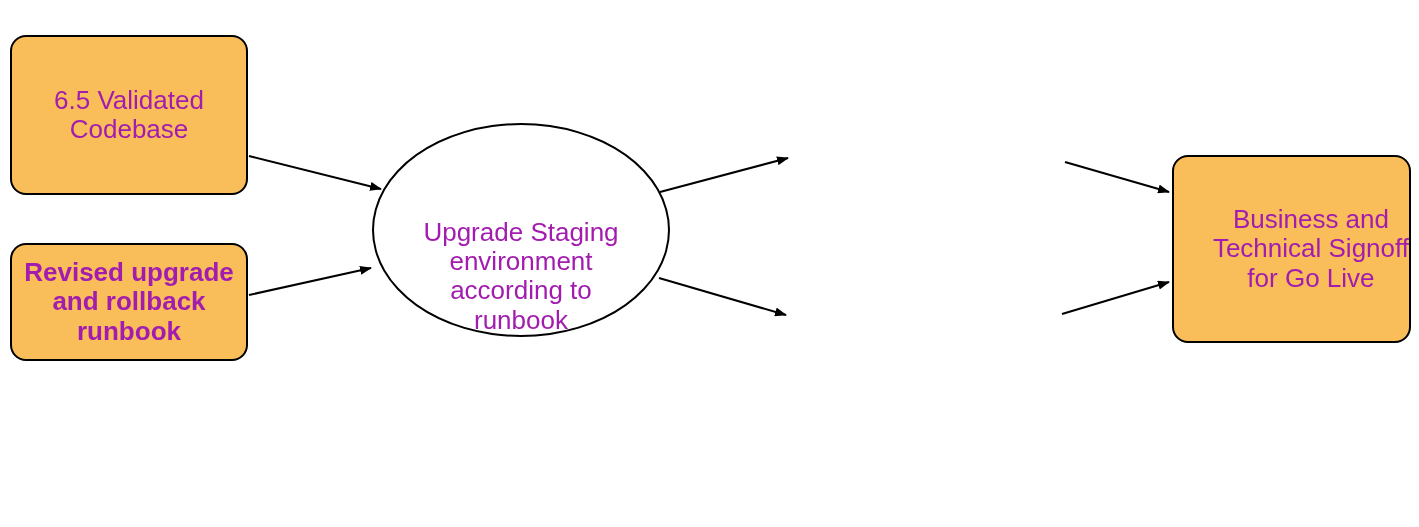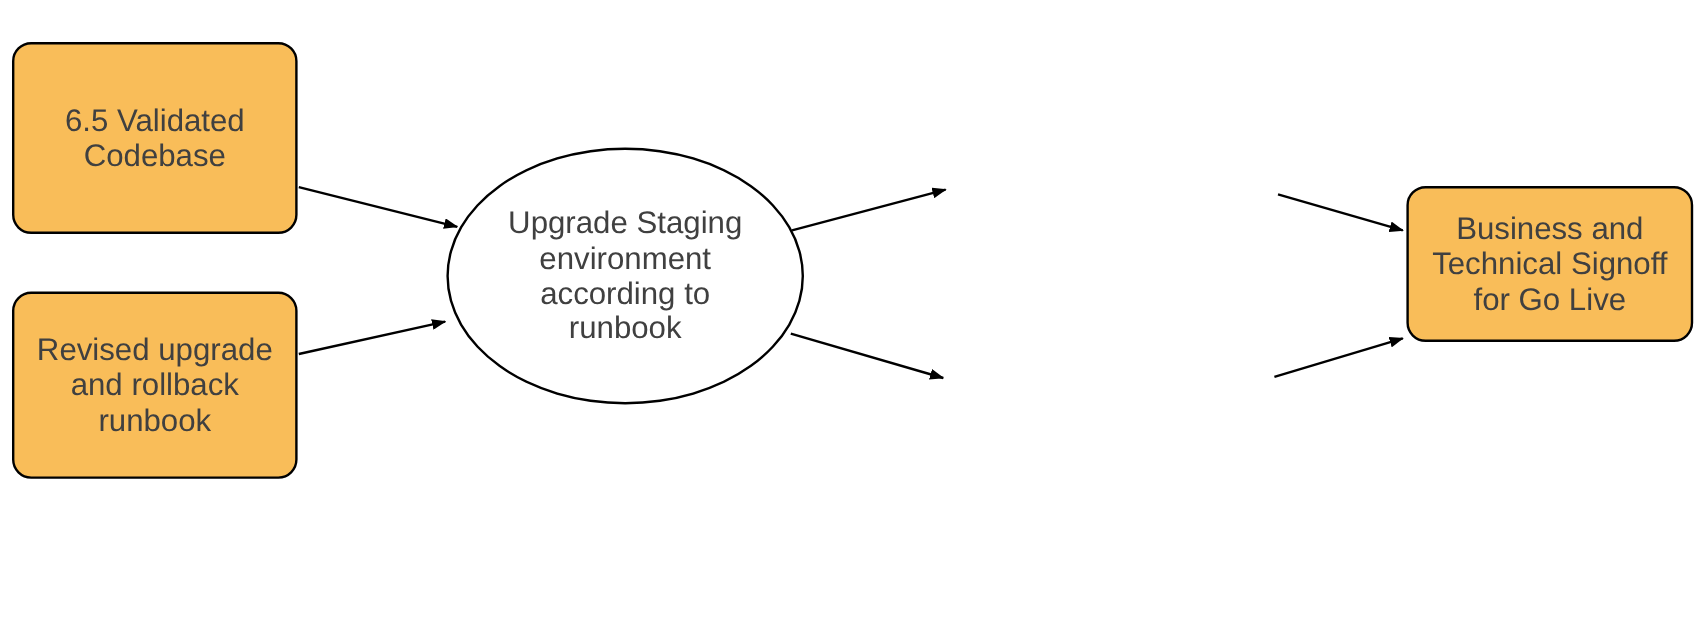--- a/index.html
+++ b/index.html
@@ -15,21 +15,21 @@
     width:1419px;height:527px;
     background:var(--bg);
     font-family:"Liberation Sans",sans-serif;
     overflow:hidden;
   }
   .node{
     position:absolute;
     box-sizing:border-box;
     display:flex;align-items:center;justify-content:center;
     text-align:center;
-    color:#404040;
+    color:#a21caf;
     font-size:26px;line-height:1.13;
   }
   .node .label{white-space:pre-line;}
   .rect{
     background:var(--node-fill);
     border:2.5px solid var(--stroke);
     border-radius:16px;
   }
   .ellipse{
     background:var(--ellipse-fill);
@@ -45,36 +45,36 @@
 </head>
 <body>
 
 <div class="canvas">
 
   <div class="node rect" style="left:10px;top:35px;width:238px;height:160px;">
     <span class="label">6.5 Validated
 Codebase</span>
   </div>
 
-  <div class="node rect" style="left:10px;top:243px;width:238px;height:156px;">
+  <div class="node rect" style="left:10px;top:243px;width:238px;height:118px;font-weight:bold;">
     <span class="label">Revised upgrade
 and rollback
 runbook</span>
   </div>
 
-  <div class="node ellipse" style="left:372px;top:123px;width:298px;height:214px;">
+  <div class="node ellipse" style="left:372px;top:123px;width:298px;height:214px;align-items:flex-end;">
     <span class="label">Upgrade Staging
 environment
 according to
 runbook</span>
   </div>
 
 
 
-  <div class="node rect" style="left:1172px;top:155px;width:239px;height:130px;">
+  <div class="node rect" style="left:1172px;top:155px;width:239px;height:188px;justify-content:flex-end;">
     <span class="label">Business and
 Technical Signoff
 for Go Live</span>
   </div>
 
   <svg class="edges" viewBox="0 0 1419 527" xmlns="http://www.w3.org/2000/svg">
     <defs>
       <marker id="arrowhead" viewBox="0 0 12 9" markerWidth="12" markerHeight="9" refX="11" refY="4.5" orient="auto" markerUnits="userSpaceOnUse">
         <path d="M0,0 L12,4.5 L0,9 z" fill="#000"></path>
       </marker>

